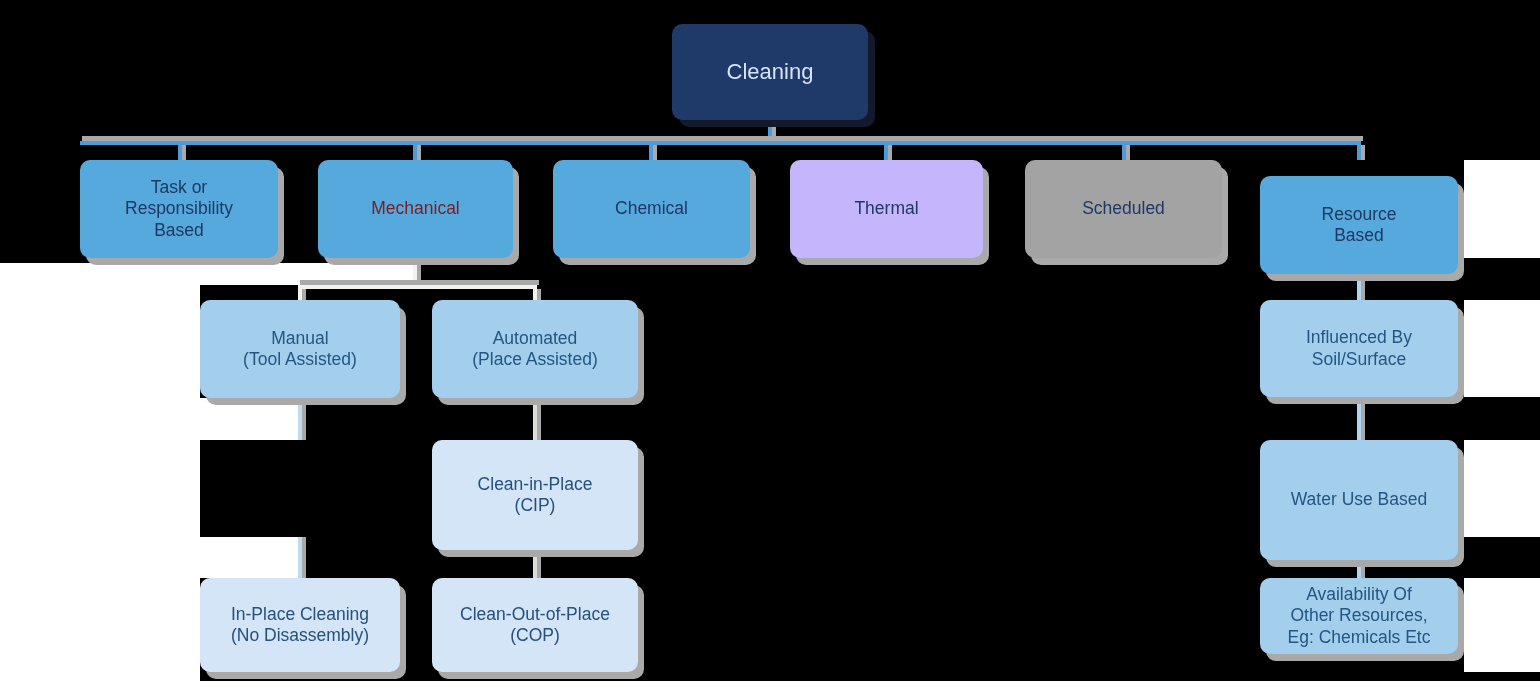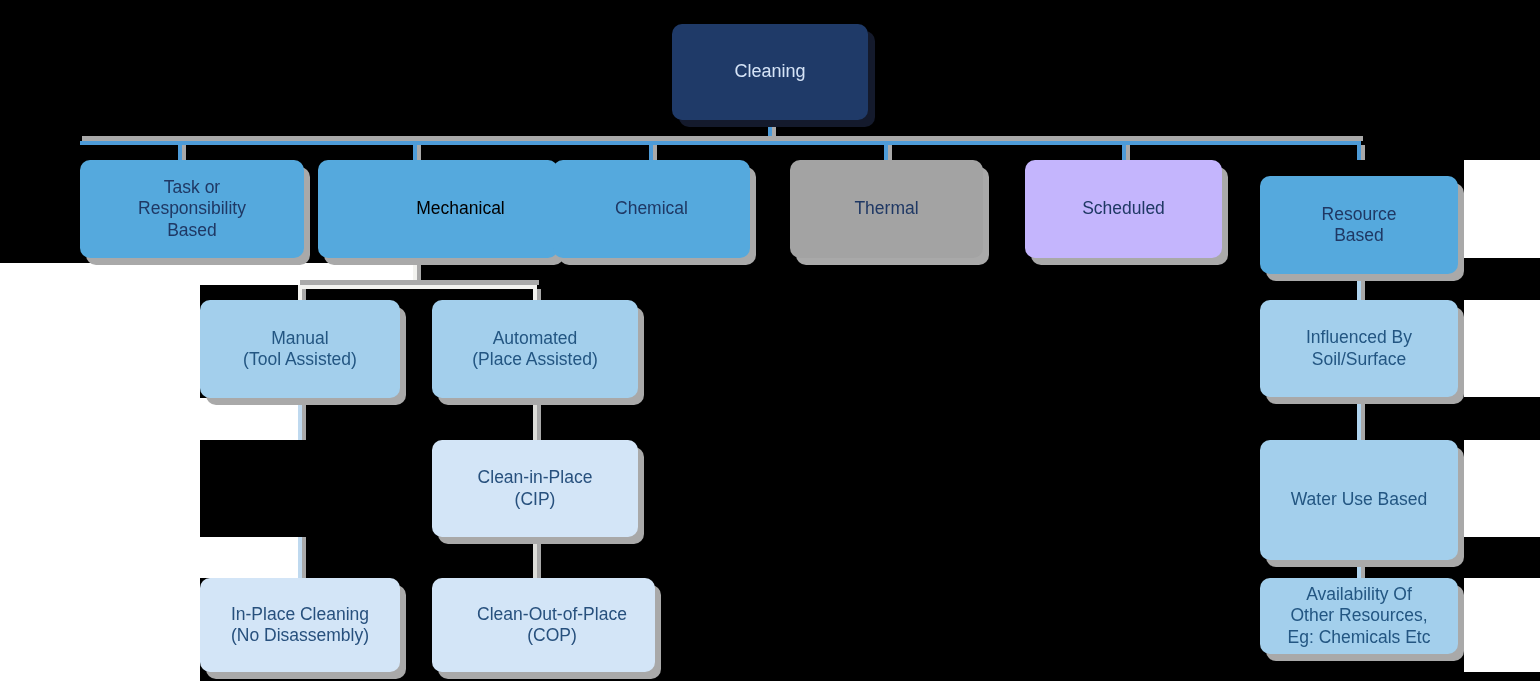--- a/index.html
+++ b/index.html
@@ -7,21 +7,21 @@
     position:relative;width:1540px;height:700px;background:#000;overflow:hidden;
     font-family:"Liberation Sans",sans-serif;
   }
   .bg-rect{position:absolute;}
   .conn{position:absolute;}
   .node{
     position:absolute;border-radius:10px;
     display:flex;align-items:center;justify-content:center;text-align:center;
   }
   .node .lbl{white-space:pre-line;line-height:1.22;padding:0 8px;}
-  .l1{font-size:18px;}
+  .l1{font-size:22px;}
   .l2,.l3,.l4{font-size:17.5px;}
 </style>
 </head>
 <body>
 
 <div id="canvas">
     <div class="bg-rect" style="left: 0px; top: 263px; width: 415px; height: 22px; background: rgb(255, 255, 255);"></div>
     <div class="bg-rect" style="left: 0px; top: 263px; width: 200px; height: 437px; background: rgb(255, 255, 255);"></div>
     <div class="bg-rect" style="left: 200px; top: 398px; width: 100px; height: 42px; background: rgb(255, 255, 255);"></div>
     <div class="bg-rect" style="left: 200px; top: 537px; width: 100px; height: 41px; background: rgb(255, 255, 255);"></div>
@@ -64,65 +64,65 @@
     <div class="conn" style="left: 533px; top: 537px; width: 4px; height: 41px; background: rgb(221, 221, 217);"></div>
     <div class="conn" style="left: 1361px; top: 258px; width: 4px; height: 42px; background: rgb(169, 169, 169);"></div>
     <div class="conn" style="left: 1357px; top: 258px; width: 4px; height: 42px; background: rgb(175, 212, 239);"></div>
     <div class="conn" style="left: 1361px; top: 397px; width: 4px; height: 43px; background: rgb(169, 169, 169);"></div>
     <div class="conn" style="left: 1357px; top: 397px; width: 4px; height: 43px; background: rgb(175, 212, 239);"></div>
     <div class="conn" style="left: 1361px; top: 537px; width: 4px; height: 41px; background: rgb(169, 169, 169);"></div>
     <div class="conn" style="left: 1357px; top: 537px; width: 4px; height: 41px; background: rgb(175, 212, 239);"></div>
     <div class="node l1" style="left: 672px; top: 24px; width: 196px; height: 96px; background: rgb(31, 58, 104); color: rgb(214, 228, 247); box-shadow: rgb(20, 26, 44) 7px 7px 0px;">
       <span class="lbl">Cleaning</span>
     </div>
-    <div class="node l2" style="left: 80px; top: 160px; width: 224px; height: 98px; background: rgb(85, 169, 221); color: rgb(31, 56, 100); box-shadow: rgb(169, 169, 169) 6px 7px 0px;">
+    <div class="node l2" style="left: 80px; top: 160px; width: 198px; height: 98px; background: rgb(85, 169, 221); color: rgb(31, 56, 100); box-shadow: rgb(169, 169, 169) 6px 7px 0px;">
       <span class="lbl">Task or
 Responsibility
 Based</span>
     </div>
-    <div class="node l2" style="left: 318px; top: 160px; width: 195px; height: 98px; background: rgb(85, 169, 221); color: #000000; box-shadow: rgb(169, 169, 169) 6px 7px 0px; padding-left: 45px;">
+    <div class="node l2" style="left: 318px; top: 160px; width: 195px; height: 98px; background: rgb(85, 169, 221); color: #7f1d1d; box-shadow: rgb(169, 169, 169) 6px 7px 0px;">
       <span class="lbl">Mechanical</span>
     </div>
     <div class="node l2" style="left: 553px; top: 160px; width: 197px; height: 98px; background: rgb(85, 169, 221); color: rgb(31, 56, 100); box-shadow: rgb(169, 169, 169) 6px 7px 0px;">
       <span class="lbl">Chemical</span>
     </div>
-    <div class="node l2" style="left: 790px; top: 160px; width: 193px; height: 98px; background: #a3a3a3; color: rgb(31, 56, 100); box-shadow: rgb(169, 169, 169) 6px 7px 0px;">
+    <div class="node l2" style="left: 790px; top: 160px; width: 193px; height: 98px; background: #c4b5fd; color: rgb(31, 56, 100); box-shadow: rgb(169, 169, 169) 6px 7px 0px;">
       <span class="lbl">Thermal</span>
     </div>
-    <div class="node l2" style="left: 1025px; top: 160px; width: 197px; height: 98px; background: #c4b5fd; color: rgb(31, 56, 100); box-shadow: rgb(169, 169, 169) 6px 7px 0px;">
+    <div class="node l2" style="left: 1025px; top: 160px; width: 197px; height: 98px; background: #a3a3a3; color: rgb(31, 56, 100); box-shadow: rgb(169, 169, 169) 6px 7px 0px;">
       <span class="lbl">Scheduled</span>
     </div>
     <div class="node l2" style="left: 1260px; top: 160px; width: 198px; height: 98px; background: rgb(85, 169, 221); color: rgb(31, 56, 100); box-shadow: rgb(169, 169, 169) 6px 7px 0px; margin-top: 16px;">
       <span class="lbl">Resource
 Based</span>
     </div>
     <div class="node l3" style="left: 200px; top: 300px; width: 200px; height: 98px; background: rgb(163, 207, 236); color: rgb(35, 86, 130); box-shadow: rgb(169, 169, 169) 6px 7px 0px;">
       <span class="lbl">Manual
 (Tool Assisted)</span>
     </div>
     <div class="node l3" style="left: 432px; top: 300px; width: 206px; height: 98px; background: rgb(163, 207, 236); color: rgb(35, 86, 130); box-shadow: rgb(169, 169, 169) 6px 7px 0px;">
       <span class="lbl">Automated
 (Place Assisted)</span>
     </div>
     <div class="node l3" style="left: 1260px; top: 300px; width: 198px; height: 97px; background: rgb(163, 207, 236); color: rgb(35, 86, 130); box-shadow: rgb(169, 169, 169) 6px 7px 0px;">
       <span class="lbl">Influenced By
 Soil/Surface</span>
     </div>
-    <div class="node l4" style="left: 432px; top: 440px; width: 206px; height: 97px; background: rgb(211, 229, 247); color: rgb(39, 80, 125); box-shadow: rgb(169, 169, 169) 6px 7px 0px;">
+    <div class="node l4" style="left: 432px; top: 440px; width: 206px; height: 110px; background: rgb(211, 229, 247); color: rgb(39, 80, 125); box-shadow: rgb(169, 169, 169) 6px 7px 0px;">
       <span class="lbl">Clean-in-Place
 (CIP)</span>
     </div>
     <div class="node l3" style="left: 1260px; top: 440px; width: 198px; height: 120px; background: rgb(163, 207, 236); color: rgb(35, 86, 130); box-shadow: rgb(169, 169, 169) 6px 7px 0px;">
       <span class="lbl">Water Use Based</span>
     </div>
     <div class="node l4" style="left: 200px; top: 578px; width: 200px; height: 94px; background: rgb(211, 229, 247); color: rgb(39, 80, 125); box-shadow: rgb(169, 169, 169) 6px 7px 0px;">
       <span class="lbl">In-Place Cleaning
 (No Disassembly)</span>
     </div>
-    <div class="node l4" style="left: 432px; top: 578px; width: 206px; height: 94px; background: rgb(211, 229, 247); color: rgb(39, 80, 125); box-shadow: rgb(169, 169, 169) 6px 7px 0px; padding-left: 17px;">
+    <div class="node l4" style="left: 432px; top: 578px; width: 206px; height: 94px; background: rgb(211, 229, 247); color: rgb(39, 80, 125); box-shadow: rgb(169, 169, 169) 6px 7px 0px;">
       <span class="lbl">Clean-Out-of-Place
 (COP)</span>
     </div>
     <div class="node l3" style="left: 1260px; top: 578px; width: 198px; height: 76px; background: rgb(163, 207, 236); color: rgb(35, 86, 130); box-shadow: rgb(169, 169, 169) 6px 7px 0px;">
       <span class="lbl">Availability Of
 Other Resources,
 Eg: Chemicals Etc</span>
     </div>
   </div>
 

